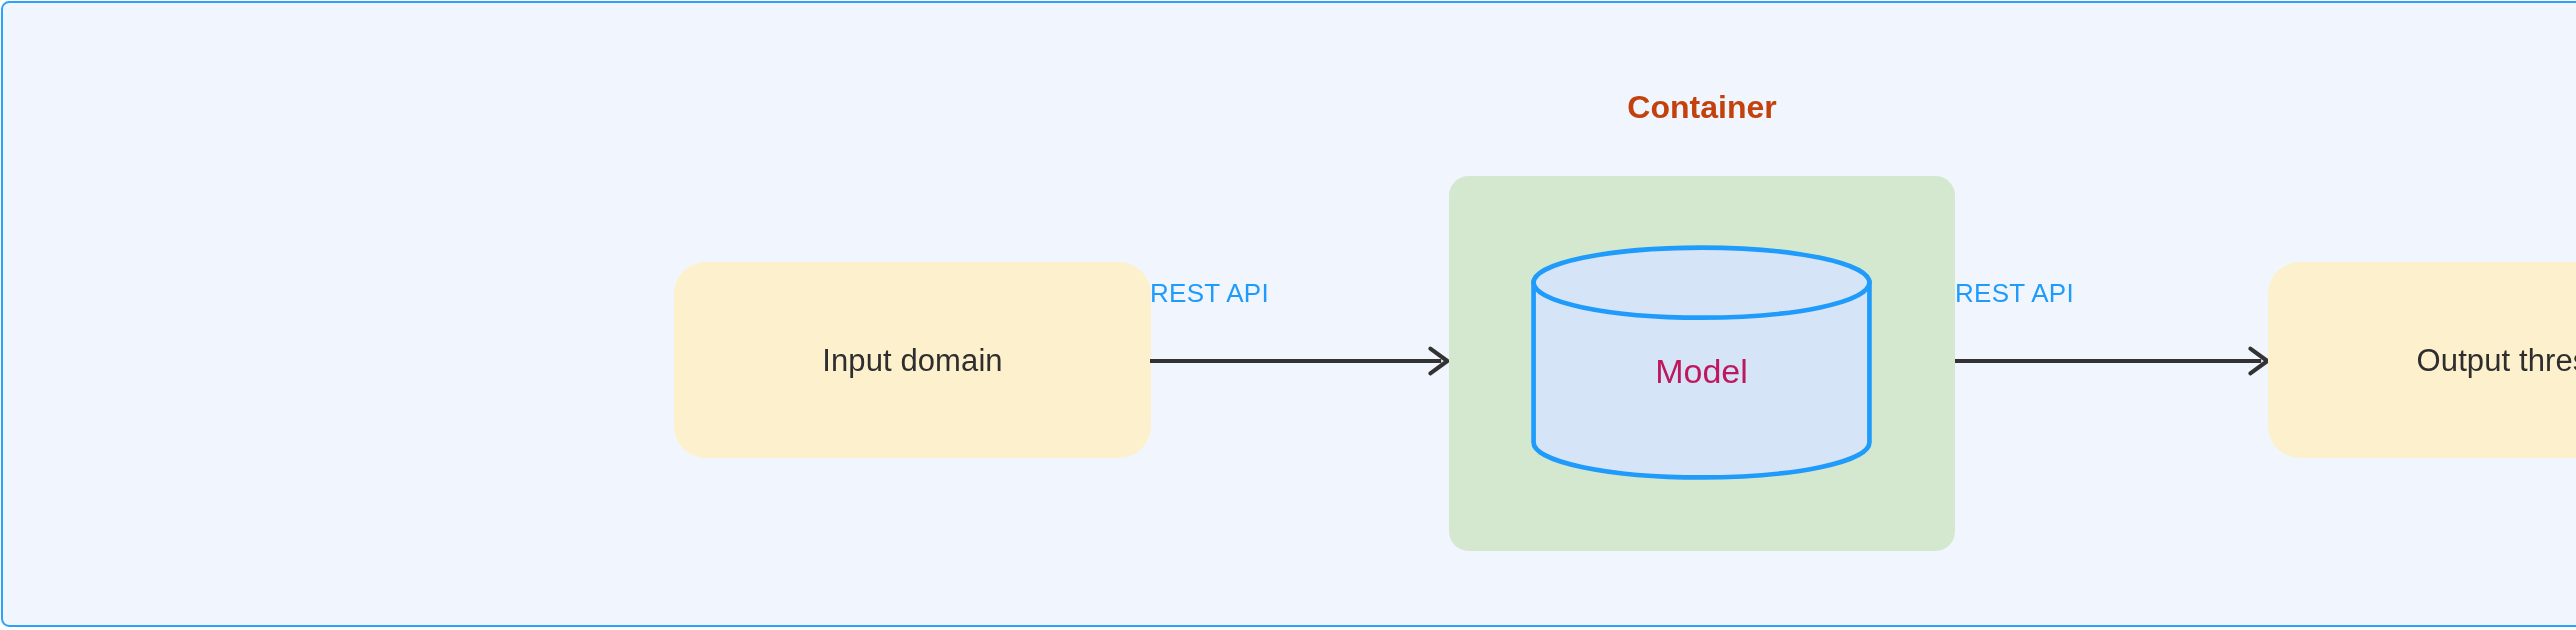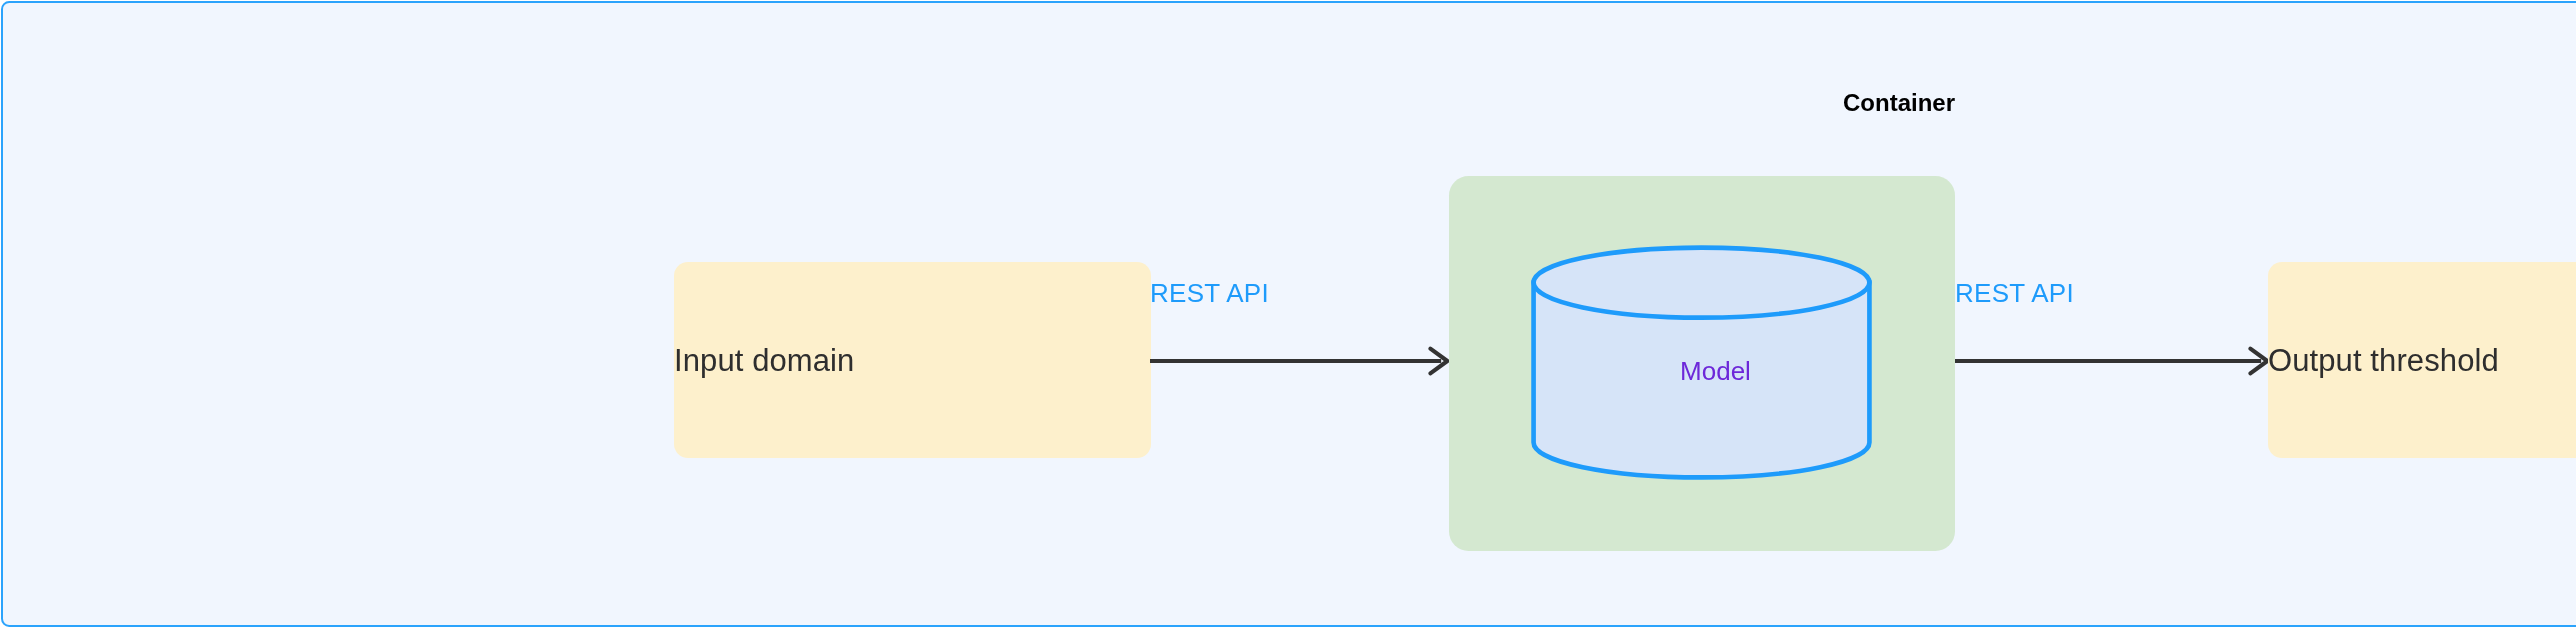--- a/index.html
+++ b/index.html
@@ -31,21 +31,22 @@
     position: absolute;
     inset: 0;
   }
 
   
   .node {
     position: absolute;
     box-sizing: border-box;
     display: flex;
     align-items: center;
-    border-radius: 14px;
+    justify-content: center;
+    border-radius: 32px;
   }
 
   .node-yellow {
     background: #fdf0cc;
   }
 
   .node-label {
     color: #2e2e2e;
     font-size: 31px;
     font-weight: 400;
@@ -68,23 +69,23 @@
     width: 528px;
     height: 196px;
   }
 
   
   #container-group-title {
     position: absolute;
     left: 1446px;
     top: 88px;
     width: 506px;
-    text-align: right;
-    color: #000000;
-    font-size: 24px;
+    text-align: center;
+    color: #c2410c;
+    font-size: 32px;
     font-weight: 700;
     line-height: 1;
     white-space: nowrap;
   }
 
   #container-box {
     position: absolute;
     left: 1446px;
     top: 173px;
     width: 506px;
@@ -105,29 +106,29 @@
 
   #model-cylinder svg {
     display: block;
     width: 100%;
     height: 100%;
     overflow: visible;
   }
 
   #model-cylinder-label {
     position: absolute;
-    left: 14px;
+    left: 0;
     top: 0;
     width: 100%;
     height: 100%;
     display: flex;
     align-items: center;
     justify-content: center;
-    color: #6d28d9;
-    font-size: 26px;
+    color: #be185d;
+    font-size: 34px;
     line-height: 1;
     white-space: nowrap;
     padding-top: 17.5px;
     box-sizing: border-box;
   }
 
   
   .connector {
     position: absolute;
     height: 62px;

